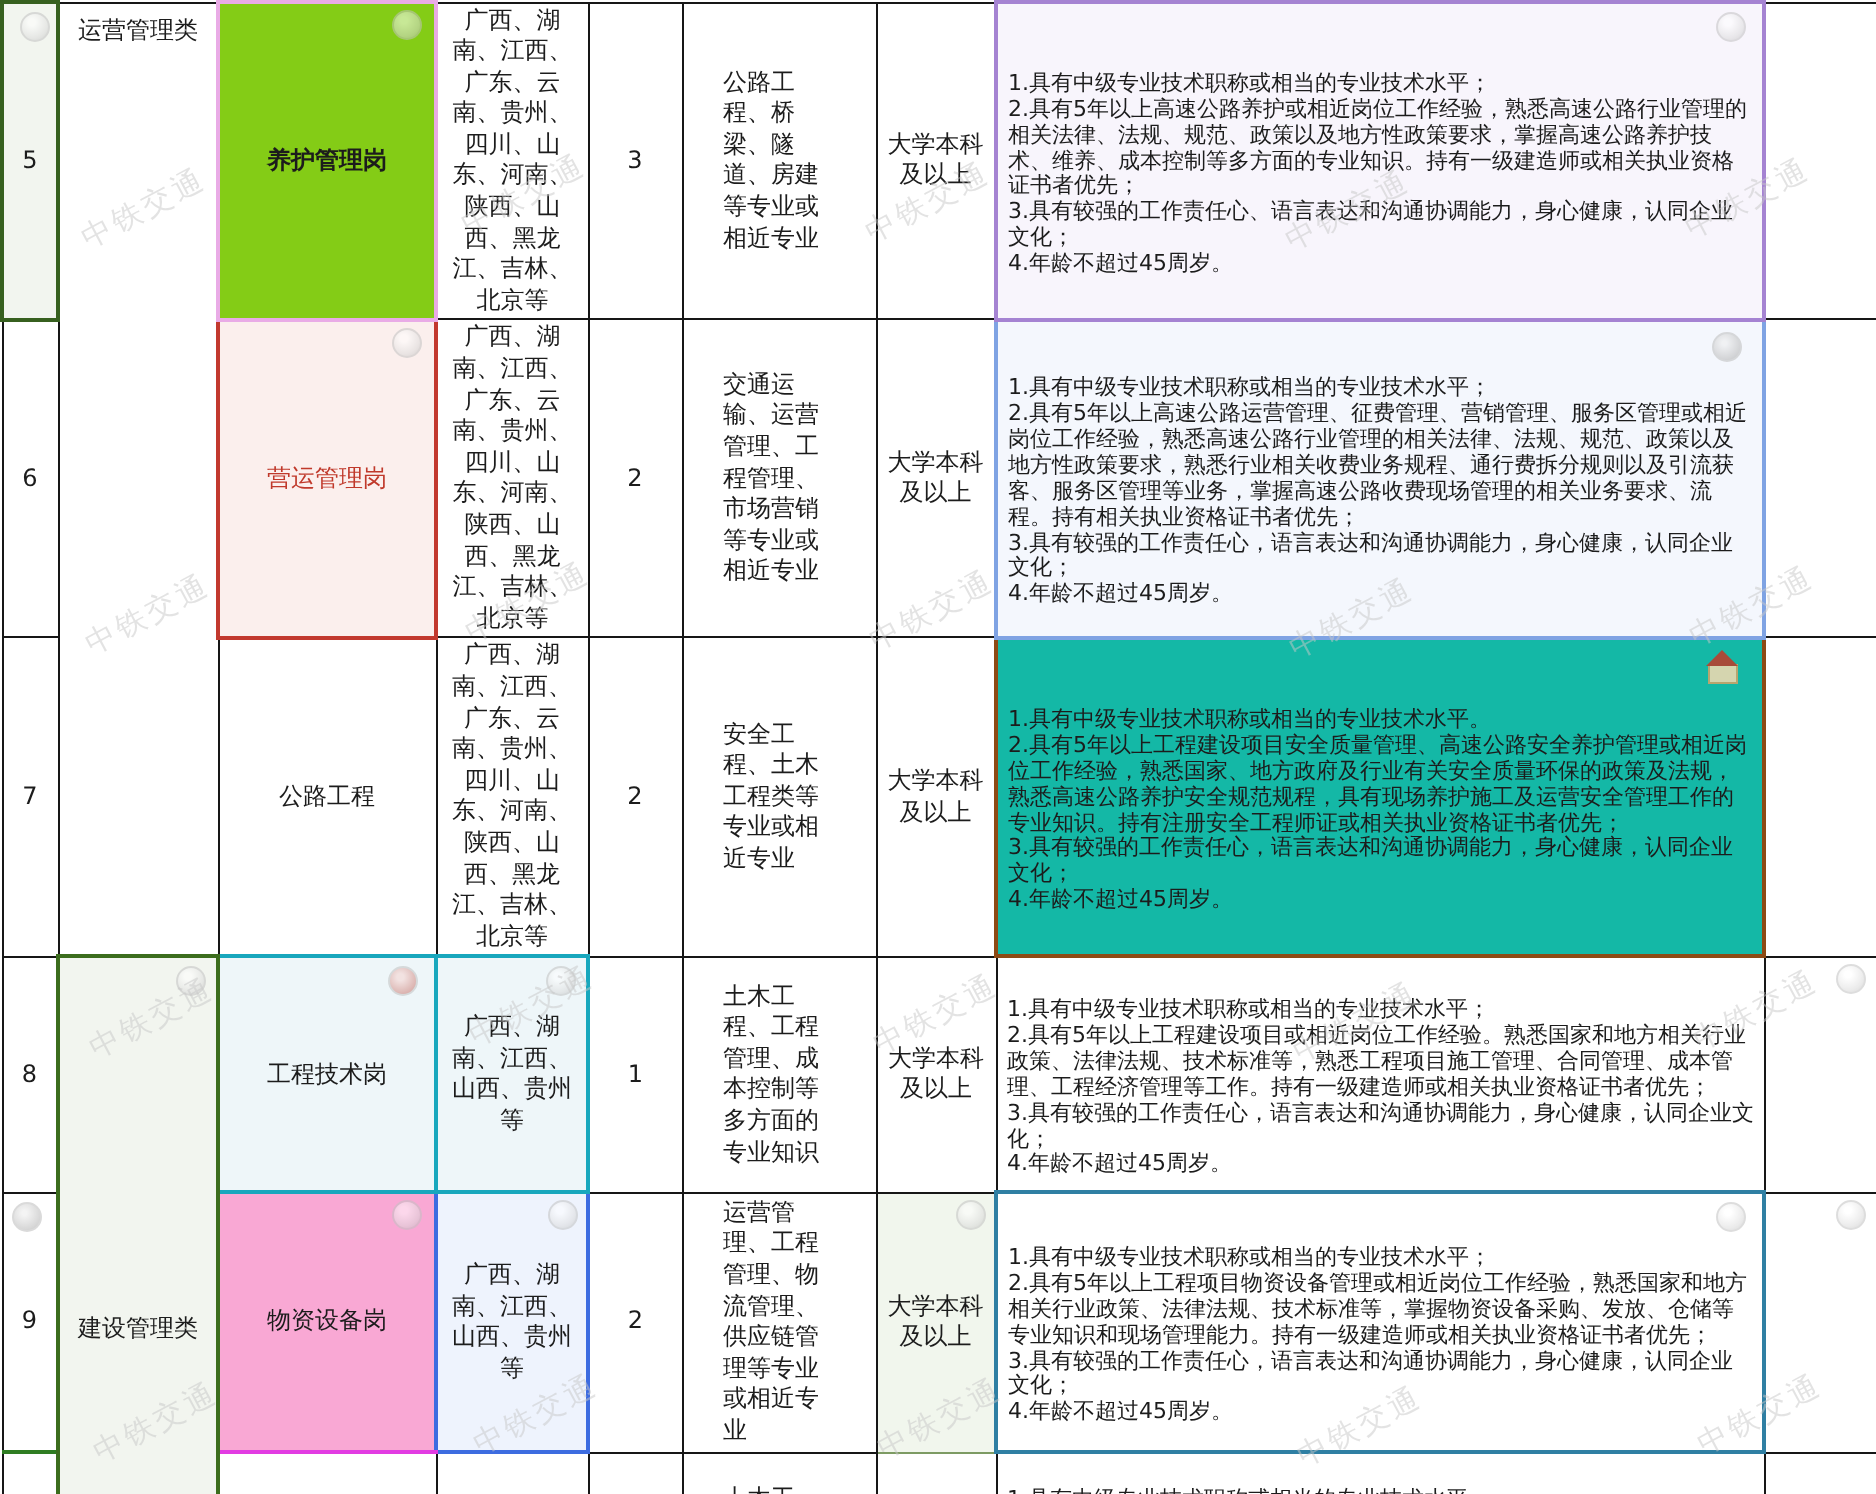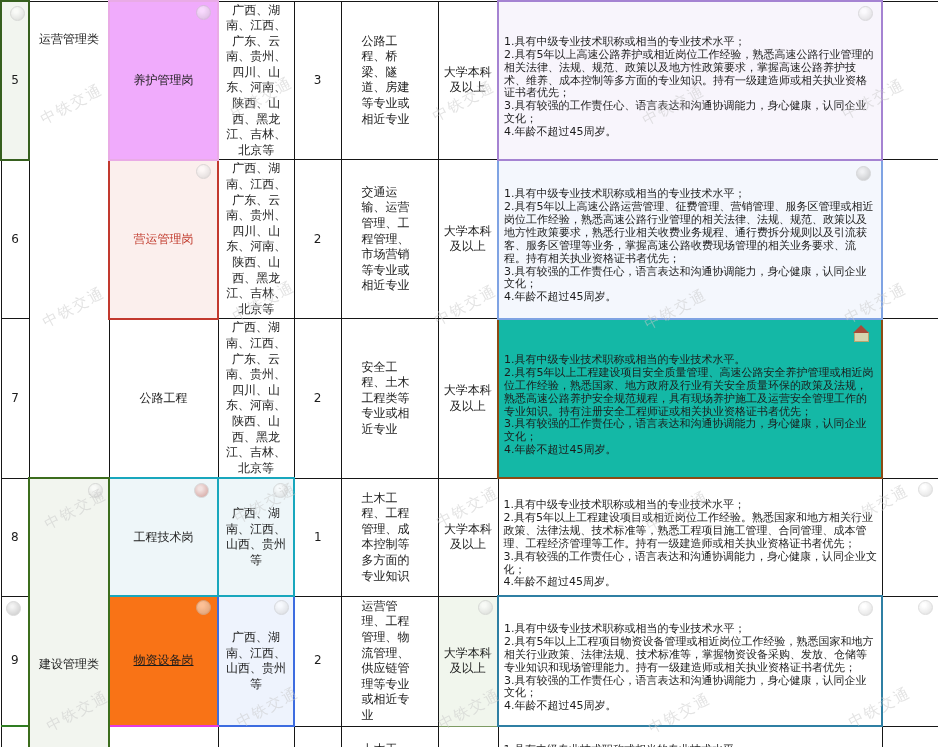--- a/index.html
+++ b/index.html
@@ -11,34 +11,34 @@
   td{border:1px solid #161616;position:relative;overflow:hidden;vertical-align:middle;
      font-size:12px;line-height:1.3;box-sizing:border-box;}
   td.center{text-align:center;padding:1px 2px;}
   td.major{text-align:left;padding:2px 20px;}
   td.req{font-size:11px;line-height:1.17;text-align:left;padding:4px 4px 3px 5px;
          white-space:pre-line;vertical-align:middle;}
   td.blank{border:1px solid #161616;background:#fff;}
 
   
   .num5{background:#f2f5ef;border:2px solid #37601f;}
-  .pos5{background:#f0abfc;border:2px solid #e9abe6;}
+  .pos5{background:#84cc16;border:2px solid #e9abe6;font-weight:bold;}
   .req5{background:#f8f5fc;border:2px solid #a583d2;}
   
   .pos6{background:#fbefed;border:2px solid #c2392e;color:#c0392b;}
   .req6{background:#f4f7fd;border:2px solid #7fa3e3;}
   
   .req7{background:#14b8a6;border:2px solid #8d4a14;}
   
   .cat8{background:#f2f5ef;border:2px solid #3c6d1d;border-bottom:3px solid #5f6f00;}
   .pos8{background:#eef6f9;border:2px solid #18a7bd;margin-top:18px;}
   .loc8{background:#eef6f9;border:2px solid #18a7bd;}
   
   .num9{border-bottom:2px solid #2f7d22;}
-  .pos9{background:#f97316;border-bottom:2px solid #e23ce2;text-decoration:underline;}
+  .pos9{background:#f9a8d4;border-bottom:2px solid #e23ce2;}
   .loc9{background:#eef3fd;border:2px solid #3d6ce0;}
   .edu9{background:#f1f6ed;border:1px solid #7d9b63;}
   .req9{border:2px solid #2f7fa3;}
   
   .pos10{border-bottom:3px solid #5f6f00;}
   .req10{border-bottom:3px solid #b40f0f;}
 
   
   .wm{position:absolute;color:#c8c8c8;opacity:.5;font-size:15px;letter-spacing:2px;
       transform:rotate(-28deg);white-space:nowrap;pointer-events:none;z-index:6;}
@@ -76,21 +76,21 @@
         <col style="width:384px">
         <col style="width:57px">
     </colgroup>
 
     <tbody>
         <tr style="height:121px">
       <td class="center num5">
         <span class="stamp midleft" style="left:8px;top:4px"></span>
         <span>5</span>
       </td>
-      <td class="center" rowspan="3" style="vertical-align:top;padding-top:30px">
+      <td class="center" rowspan="3" style="vertical-align:top;padding-top:6px">
         <span>运营管理类</span>
       </td>
       <td class="center pos5">
         <span class="stamp"></span>
         <span>养护管理岗</span>
       </td>
       <td class="center">
         <span>广西、湖南、江西、广东、云南、贵州、四川、山东、河南、陕西、山西、黑龙江、吉林、北京等</span>
       </td>
       <td class="center">

